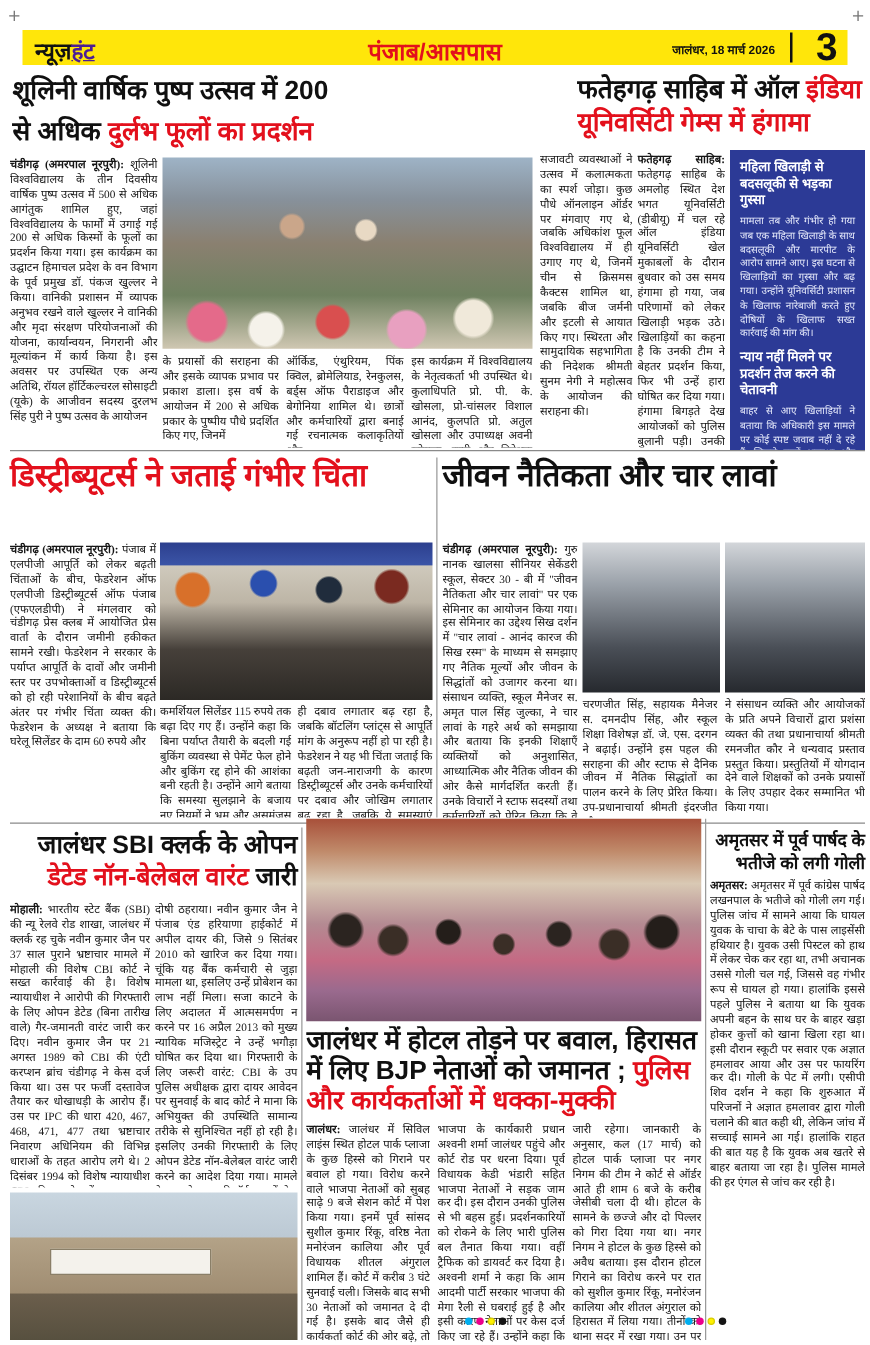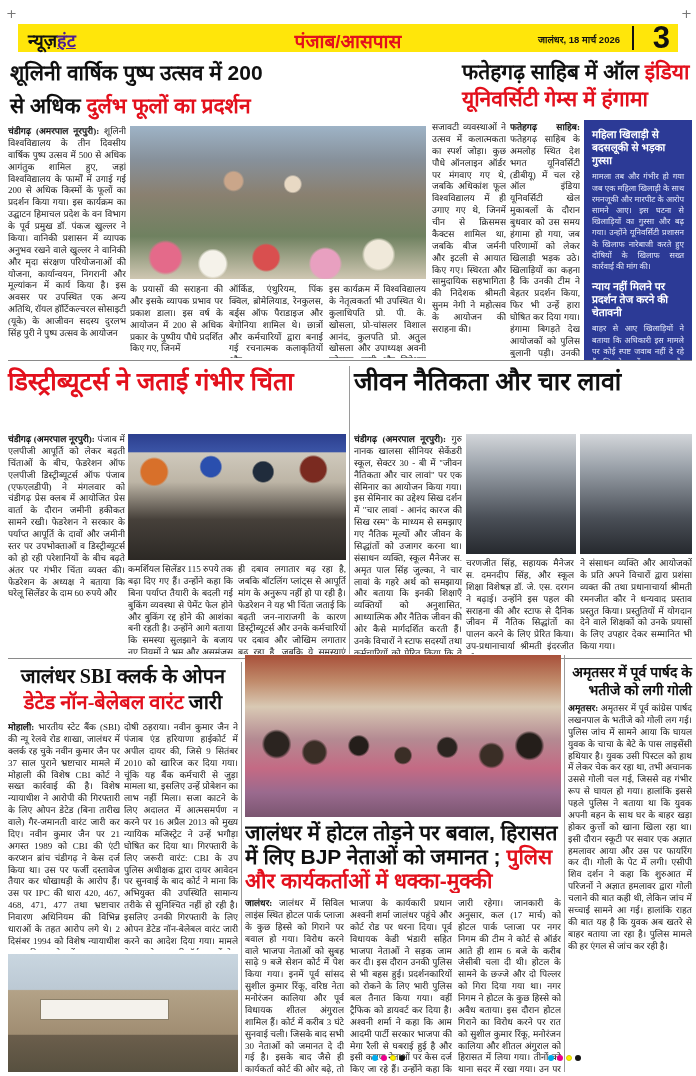--- a/index.html
+++ b/index.html
@@ -13,21 +13,21 @@
   .brand .red{color:#4c1d95;text-decoration:underline;}
   .mast-section{font-family:"Liberation Sans",sans-serif;font-weight:700;font-size:19px;color:#e3101c;text-align:center;}
   .mast-date{font-family:"Liberation Sans",sans-serif;font-weight:700;font-size:9.5px;color:#111;}
   .mast-num{font-family:"Liberation Sans",sans-serif;font-weight:900;font-size:31px;color:#111;line-height:28px;}
   
   .hl{font-family:"Liberation Sans",sans-serif;font-weight:700;color:#101010;}
   .red{color:#e3101c;}
   .hl-28{font-size:21px;line-height:33px;}
   .hl-22{font-size:21px;line-height:27px;}
   .hl-26{font-size:25px;line-height:31px;}
-  .hl-20{font-size:20px;line-height:26px;text-align:center;font-family:Liberation Serif, serif;}
+  .hl-20{font-size:20px;line-height:26px;text-align:right;}
   .hl-18{font-size:21px;line-height:24px;}
   .hl-15{font-size:14px;line-height:18px;}
   
   .body-col{font-size:9px;line-height:1.32;text-align:justify;color:#161616;overflow:hidden;}
   .byline{font-weight:700;}
   
   .rule-h{background:#8a8a8a;height:1px;}
   .rule-v{background:#9a9a9a;width:1px;}
   
   .bluebox{background:#2c3a96;color:#fff;padding:8px 8px;box-sizing:border-box;overflow:hidden;}
@@ -99,21 +99,21 @@
 
   <div class="abs hl hl-22" style="left:462px;top:58px;width:232px;">
     <div><span>फतेहगढ़ साहिब में ऑल </span><span class="red">इंडिया</span></div>
     <div class="red">यूनिवर्सिटी गेम्स में हंगामा</div>
   </div>
   <div class="abs body-col" style="left:510px;top:122px;width:70px;height:236px;">
     <span class="byline">फतेहगढ़ साहिब: </span><span>फतेहगढ़ साहिब के अमलोह स्थित देश भगत यूनिवर्सिटी (डीबीयू) में चल रहे ऑल इंडिया यूनिवर्सिटी खेल मुकाबलों के दौरान बुधवार को उस समय हंगामा हो गया, जब परिणामों को लेकर खिलाड़ी भड़क उठे। खिलाड़ियों का कहना है कि उनकी टीम ने बेहतर प्रदर्शन किया, फिर भी उन्हें हारा घोषित कर दिया गया। हंगामा बिगड़ते देख आयोजकों को पुलिस बुलानी पड़ी। उनकी टीम ने मुकाबले में पहला स्थान हासिल किया था, लेकिन उन्हें विजेता घोषित नहीं किया गया। उनका आरोप है कि रेफरी की ओर से पक्षपात कर नतीजे बदल दिए गए, जिससे परिणामों पर सवाल उठे। खिलाड़ियों ने कहा कि जांच होने तक वे धरने पर डटे रहेंगे।</span>
   </div>
   <div class="abs bluebox" style="left:584px;top:120px;width:108px;height:240px;">
     <h4>महिला खिलाड़ी से बदसलूकी से भड़का गुस्सा</h4>
-    <p>मामला तब और गंभीर हो गया जब एक महिला खिलाड़ी के साथ रमनजूकी और मारपीट के आरोप सामने आए। इस घटना से खिलाड़ियों का गुस्सा और बढ़ गया। उन्होंने यूनिवर्सिटी प्रशासन के खिलाफ नारेबाजी करते हुए दोषियों के खिलाफ सख्त कार्रवाई की मांग की।</p>
+    <p>मामला तब और गंभीर हो गया जब एक महिला खिलाड़ी के साथ बदसलूकी और मारपीट के आरोप सामने आए। इस घटना से खिलाड़ियों का गुस्सा और बढ़ गया। उन्होंने यूनिवर्सिटी प्रशासन के खिलाफ नारेबाजी करते हुए दोषियों के खिलाफ सख्त कार्रवाई की मांग की।</p>
     <h4>न्याय नहीं मिलने पर प्रदर्शन तेज करने की चेतावनी</h4>
     <p>बाहर से आए खिलाड़ियों ने बताया कि अधिकारी इस मामले पर कोई स्पष्ट जवाब नहीं दे रहे हैं, जिससे उनमें असुरक्षा और नाराजगी की भावना बढ़ी। खिलाड़ियों ने चेतावनी दी है कि यदि उन्हें न्याय नहीं मिला तो वे अपना प्रदर्शन और तेज करेंगे।</p>
   </div>
 
   <div class="abs rule-h" style="left:8px;top:360px;width:684px;"></div>
 
   <div class="abs hl hl-26" style="left:8px;top:366px;width:338px;">
     <div class="red">डिस्ट्रीब्यूटर्स ने जताई गंभीर चिंता</div>
   </div>
   <div class="abs body-col" style="left:8px;top:434px;width:117px;height:220px;">

